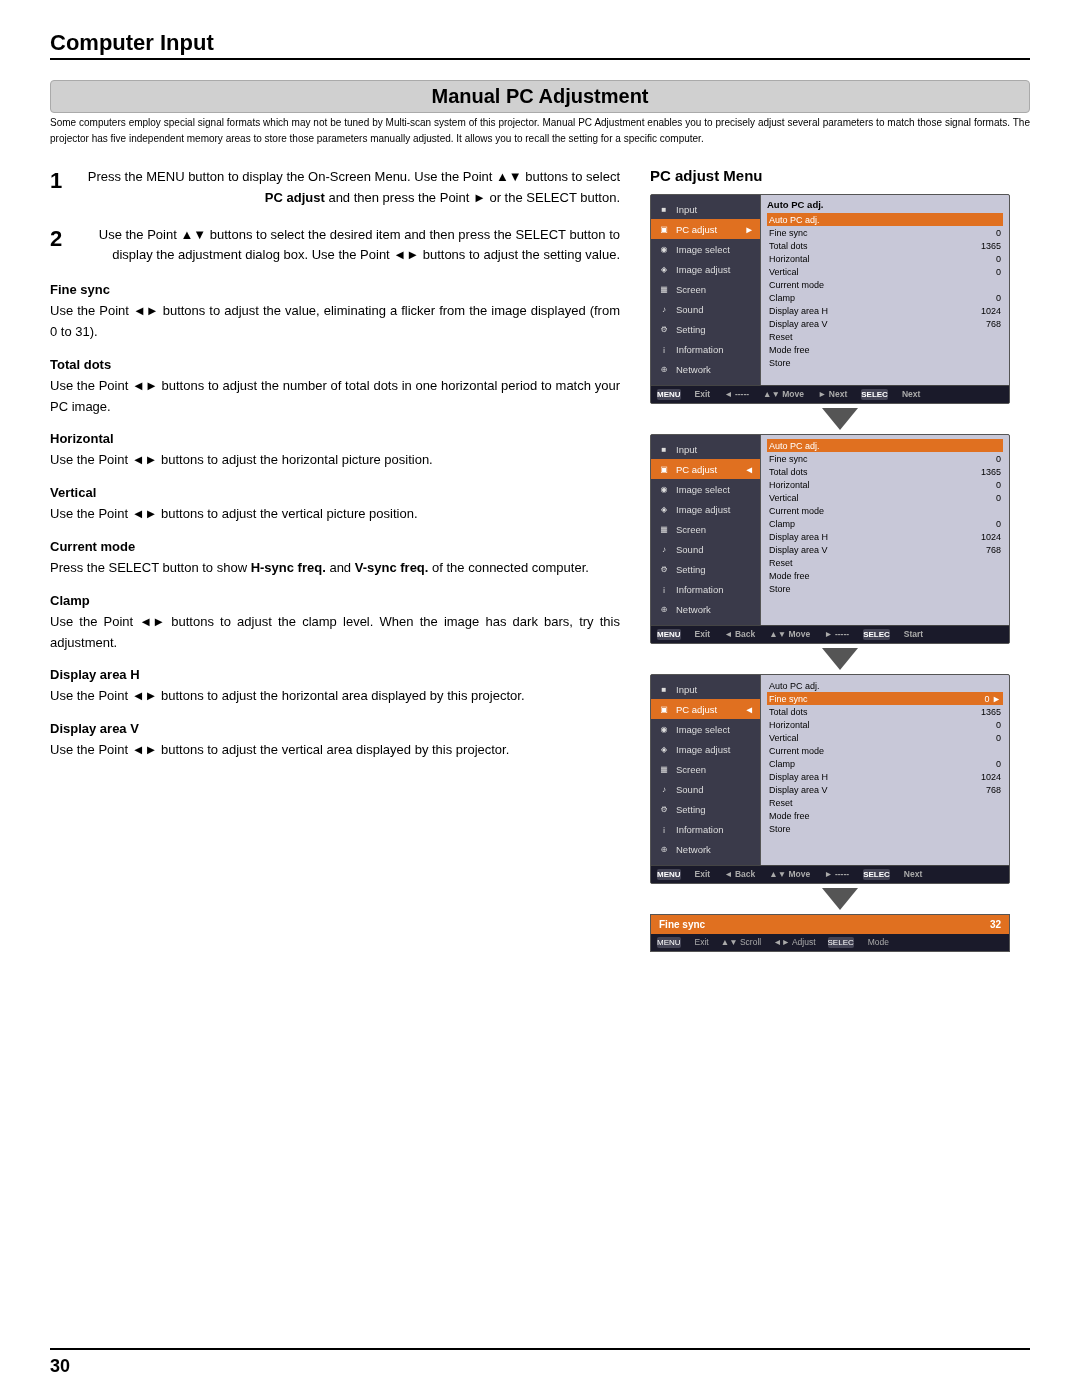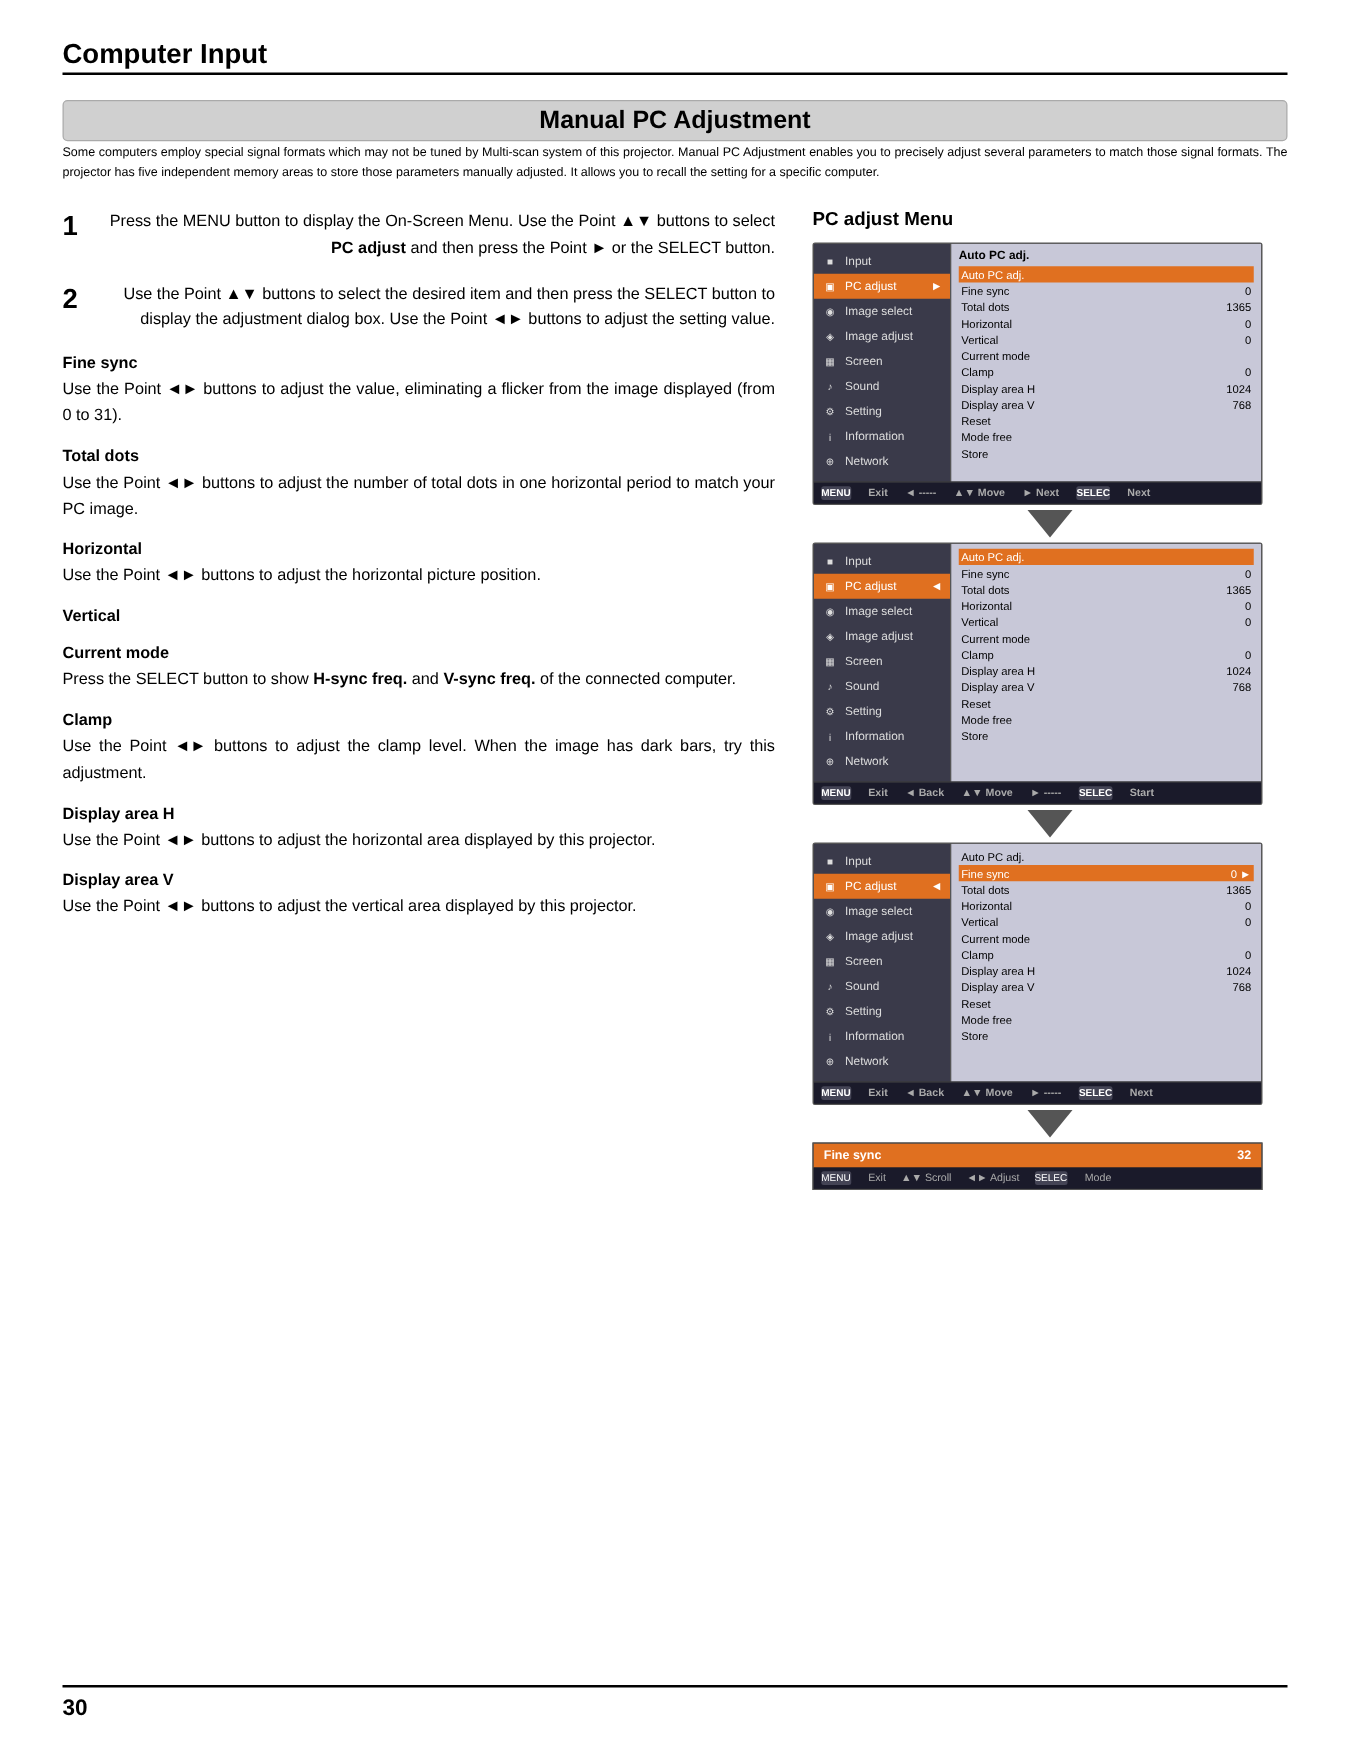--- a/index.html
+++ b/index.html
@@ -279,20 +279,21 @@
       <div class="section-item">
         <h3>Total dots</h3>
         <p>Use the Point ◄► buttons to adjust the number of total dots in one horizontal period to match your PC image.</p>
       </div>
       <div class="section-item">
         <h3>Horizontal</h3>
         <p>Use the Point ◄► buttons to adjust the horizontal picture position.</p>
       </div>
       <div class="section-item">
         <h3>Vertical</h3>
+        <p>Use the Point ◄► buttons to adjust the vertical picture position.</p>
       </div>
       <div class="section-item">
         <h3>Current mode</h3>
         <p>Press the SELECT button to show <span class="bold-inline">H-sync freq.</span> and <span class="bold-inline">V-sync freq.</span> of the connected computer.</p>
       </div>
       <div class="section-item">
         <h3>Clamp</h3>
         <p>Use the Point ◄► buttons to adjust the clamp level. When the image has dark bars, try this adjustment.</p>
       </div>
       <div class="section-item">

